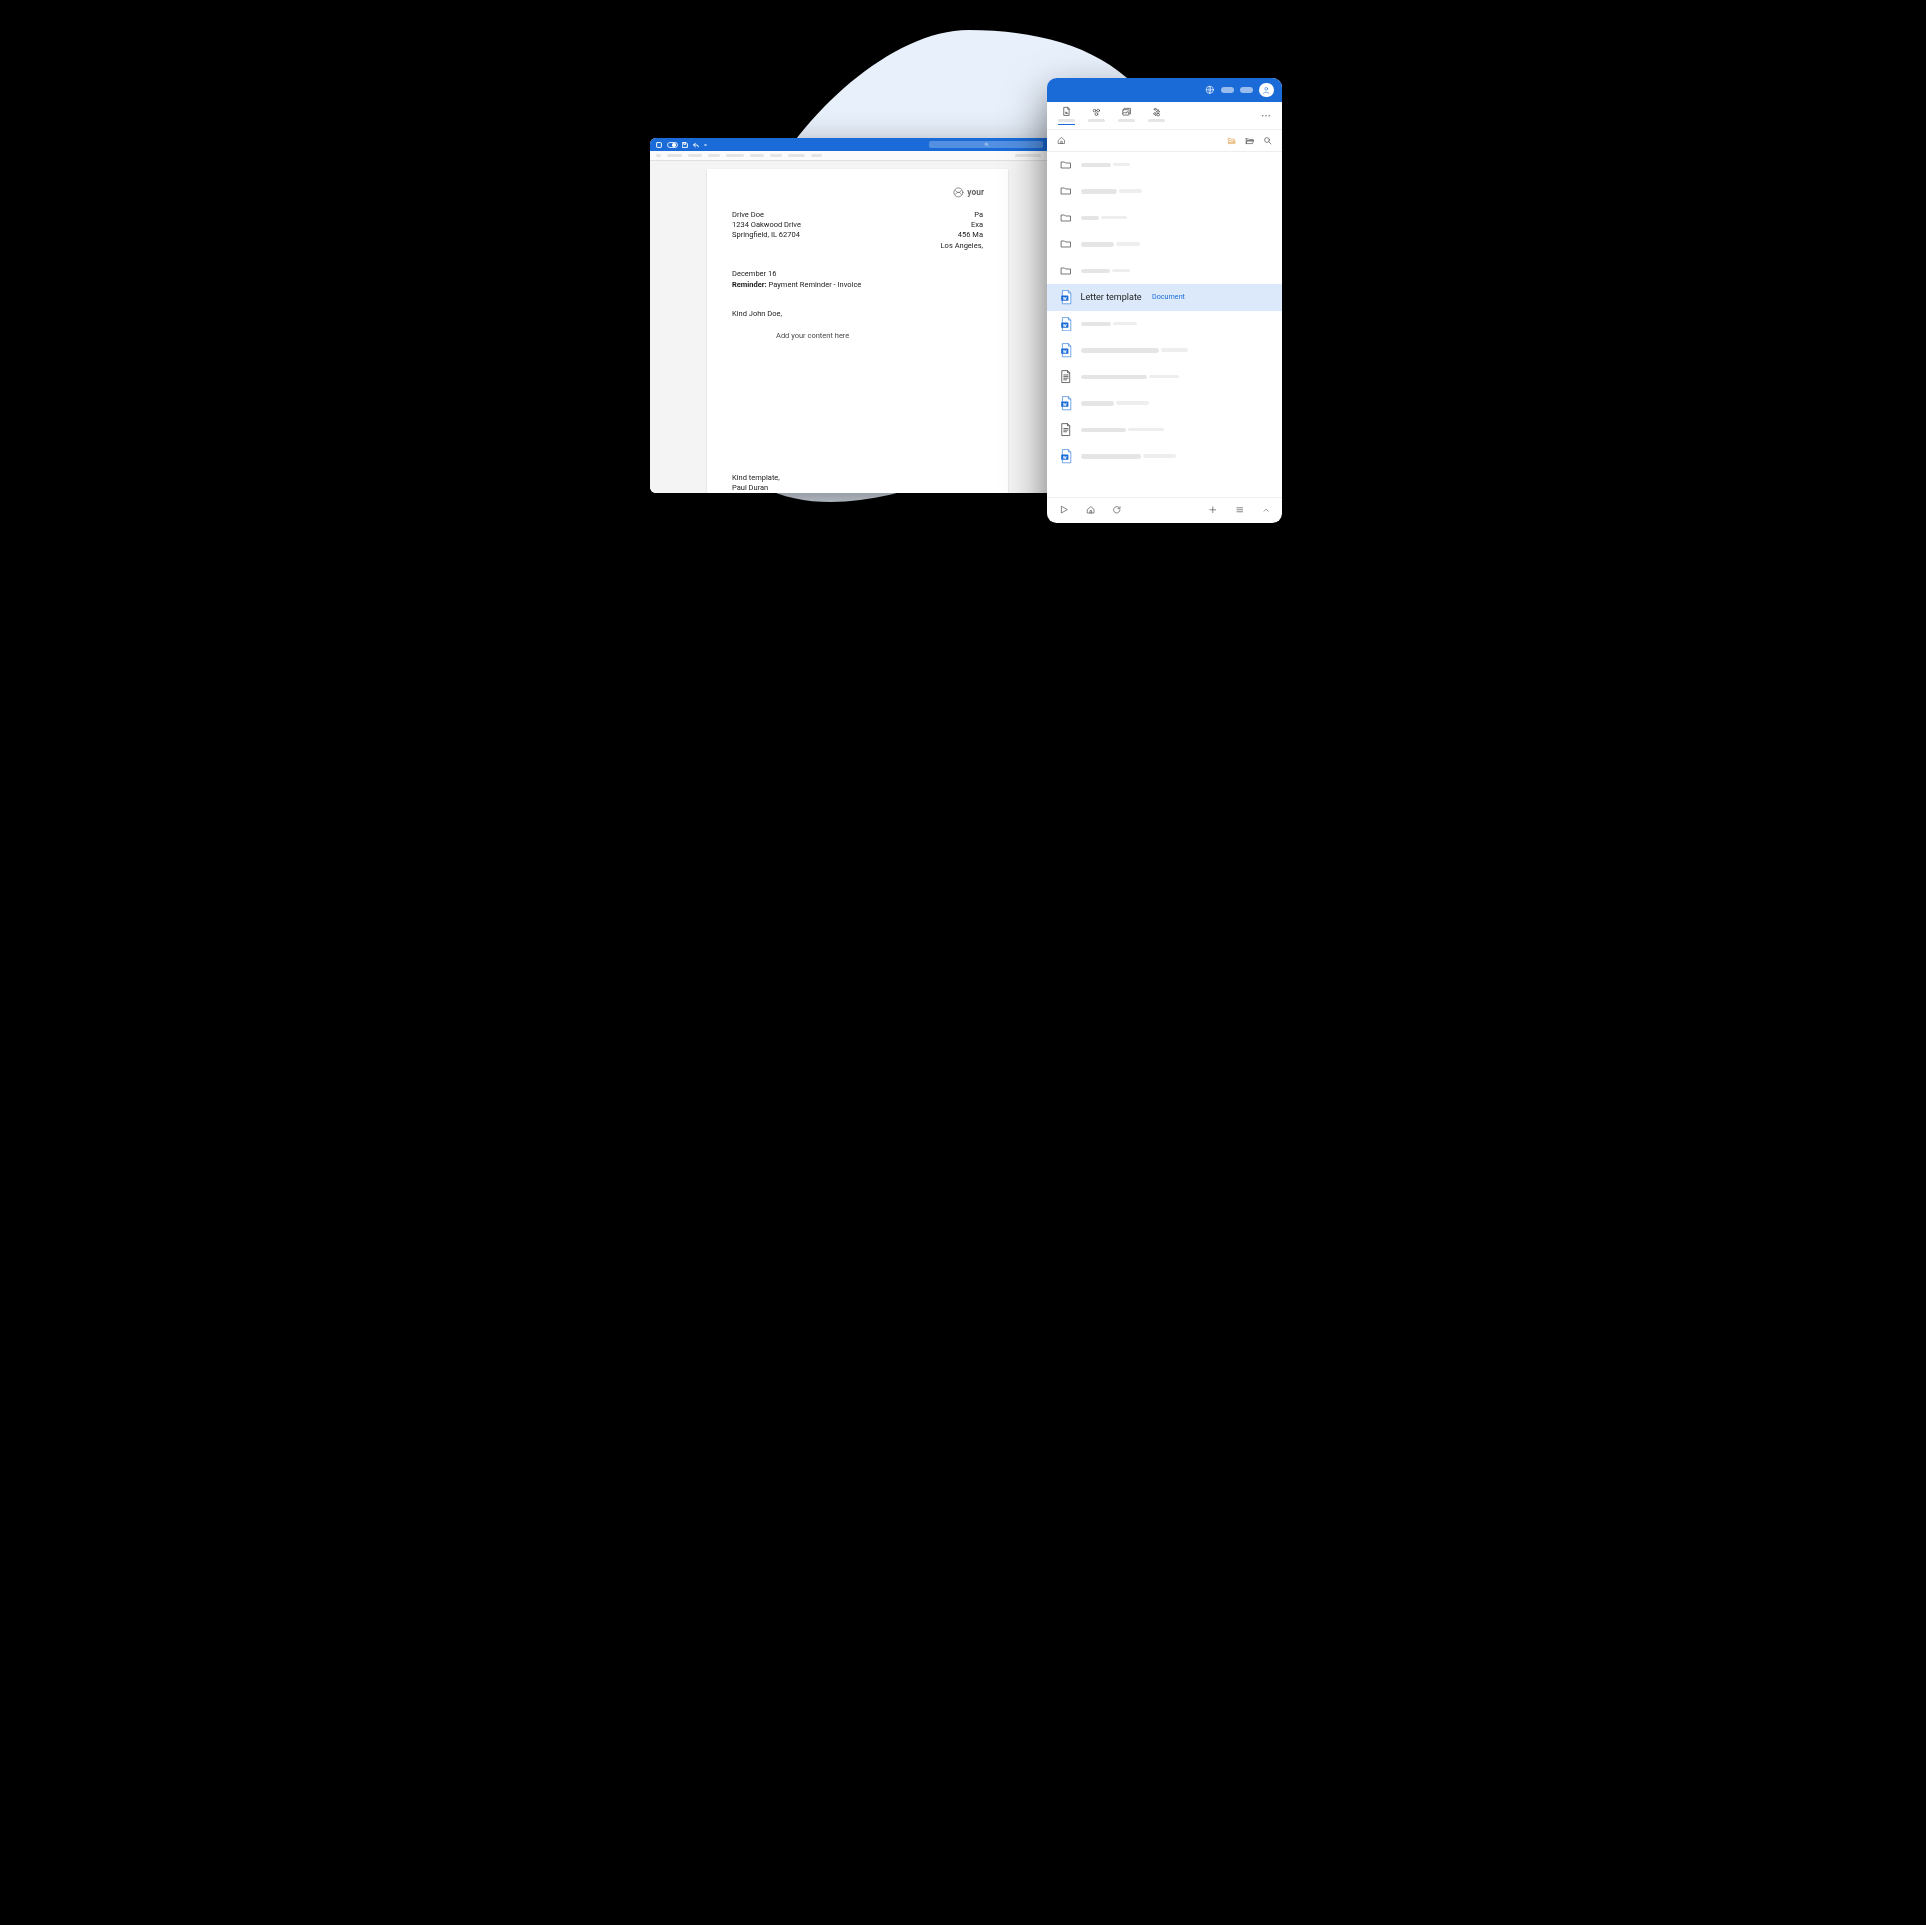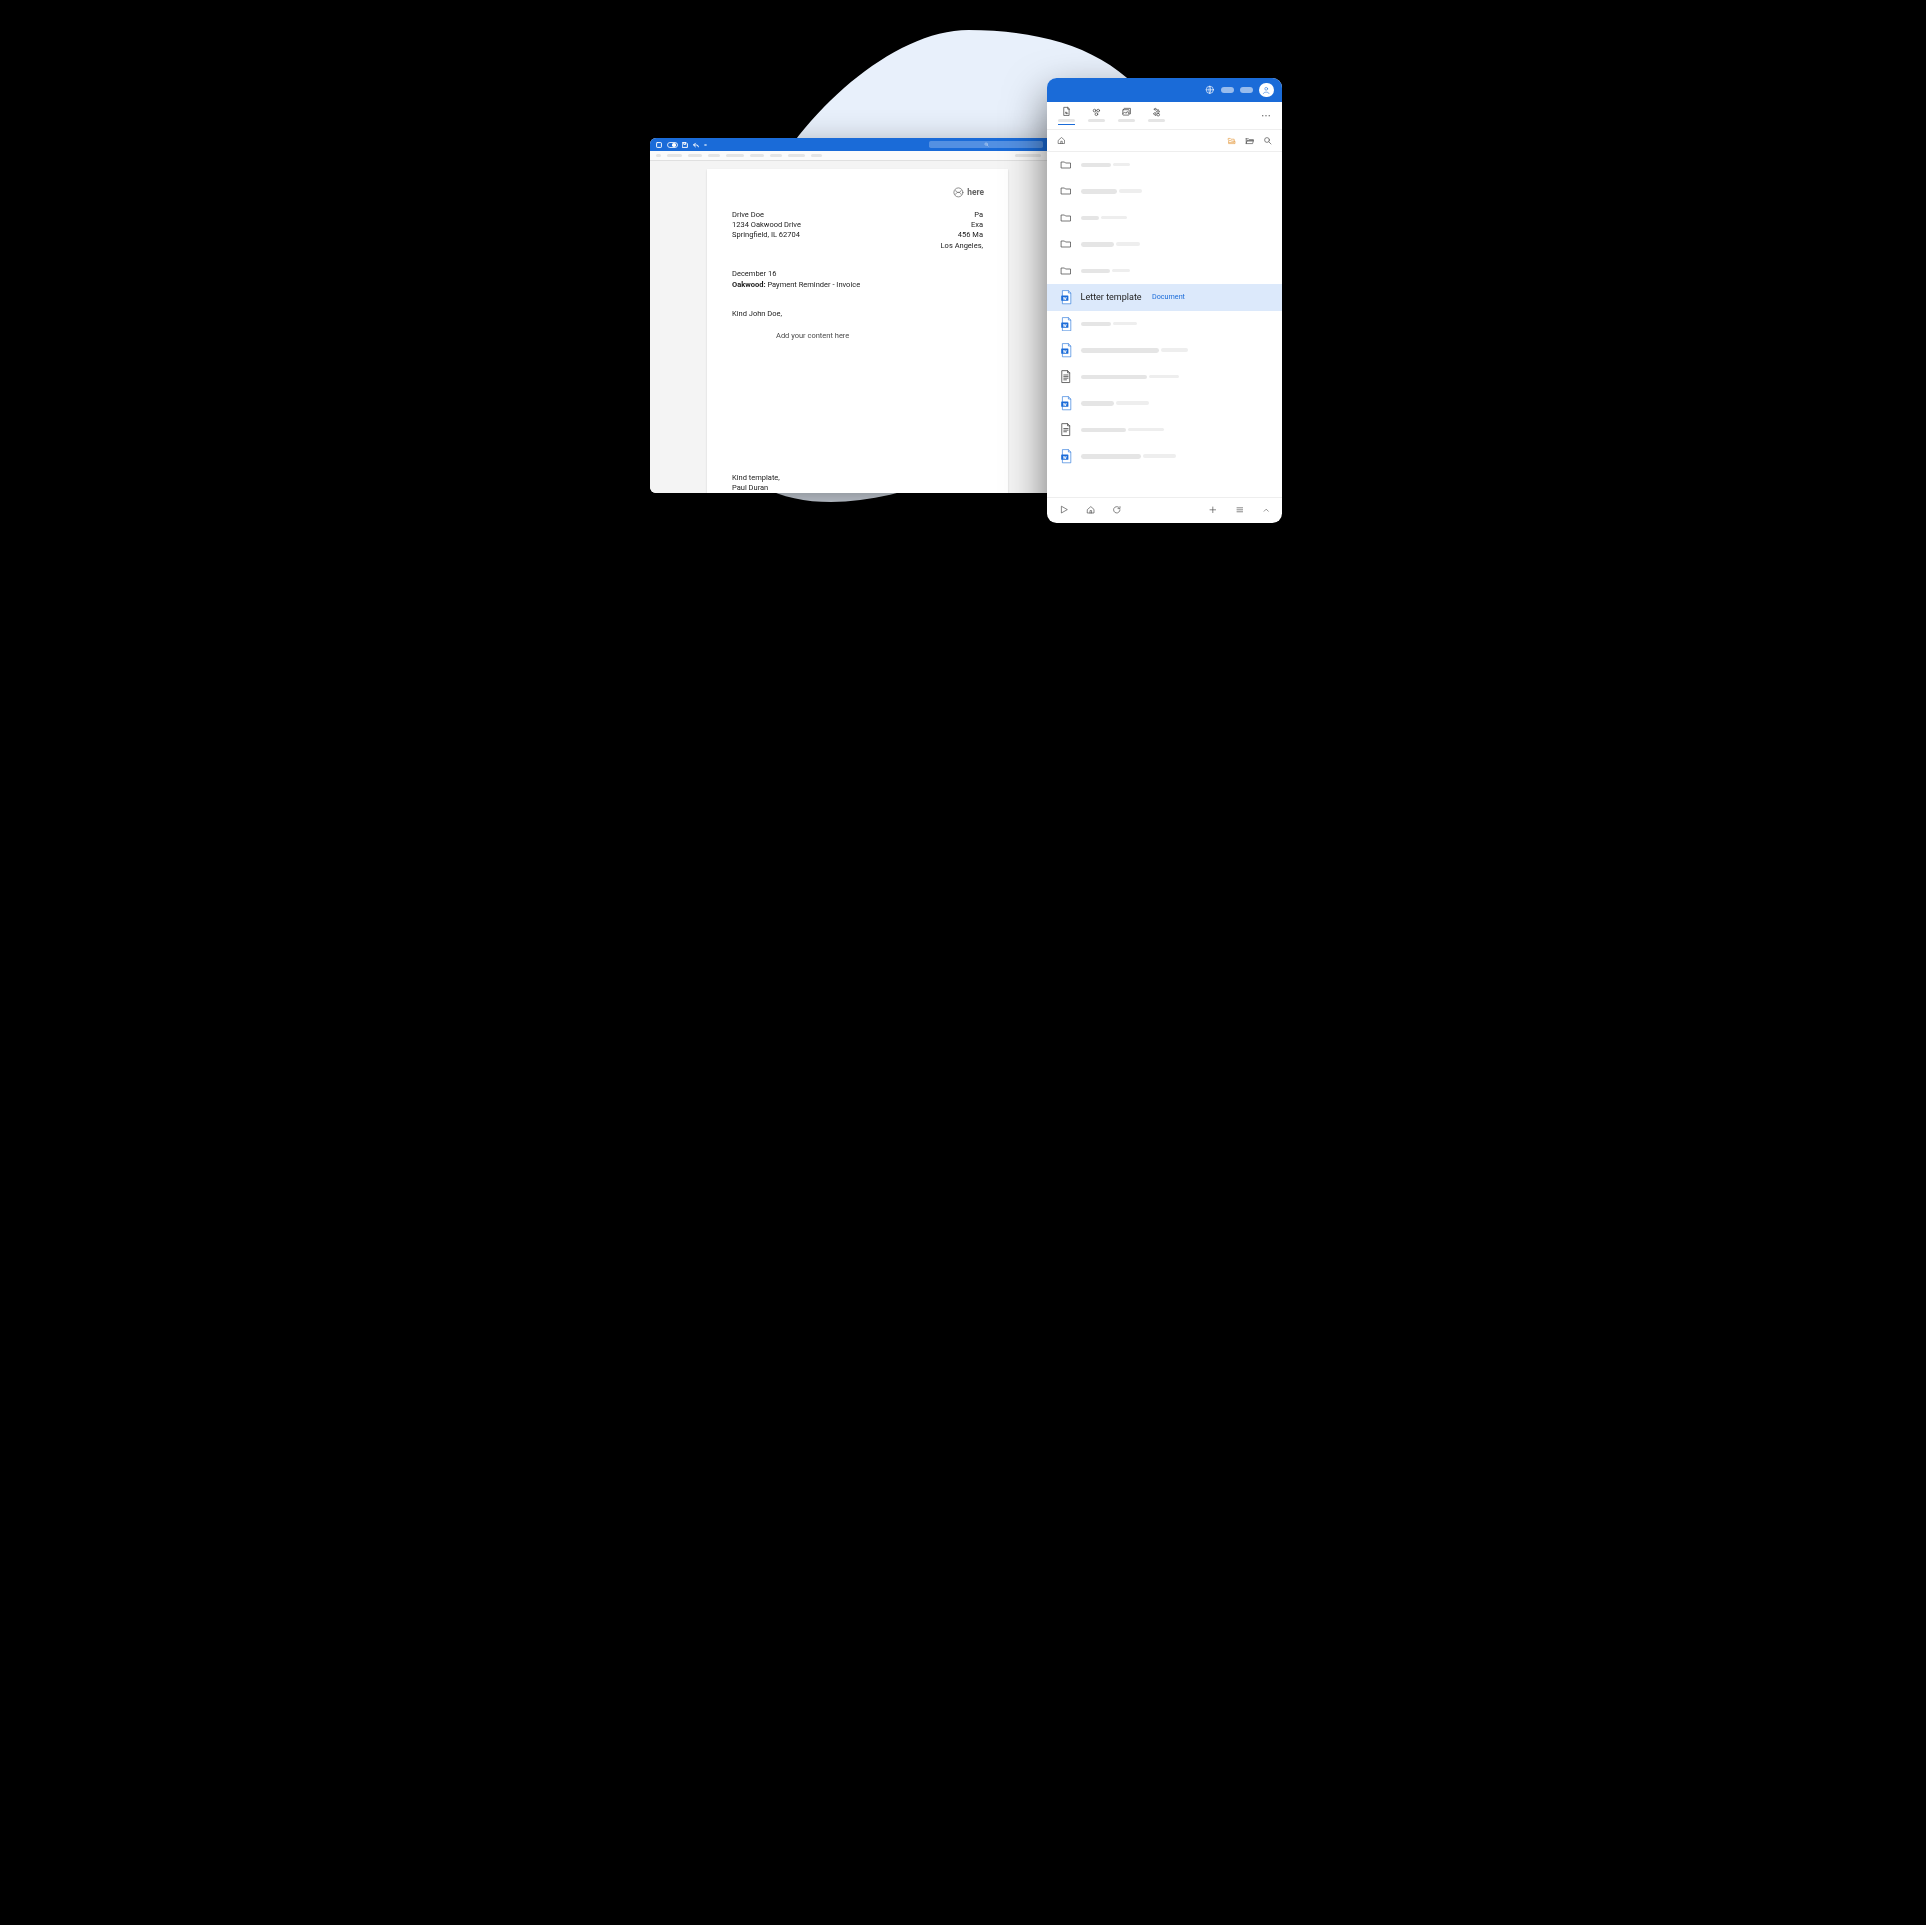--- a/index.html
+++ b/index.html
@@ -234,38 +234,38 @@
       <div class="chip" style="width:26.5px;margin-left:auto"></div>
       <div class="chip" style="width:12px"></div>
     </div>
     <div class="canvas">
       <div class="page">
         <div class="logo-row">
           <svg width="10.8" height="10.8" viewBox="0 0 24 24" class="stroke" style="color:#656565">
             <circle cx="12" cy="12" r="10"></circle>
             <path d="M6 16c2-6 10-6 12 0M6 8c2 6 10 6 12 0"></path>
           </svg>
-          <span>here</span>
+          <span>your</span>
         </div>
         <div class="addr-row">
           <div class="addr-block">
             <div>Drive Doe</div>
             <div>1234 Oakwood Drive</div>
             <div>Springfield, IL 62704</div>
           </div>
           <div class="addr-block right">
             <div>Pa</div>
             <div>Exa</div>
             <div>456 Ma</div>
             <div>Los Angeles,</div>
           </div>
         </div>
         <div class="date">December 16</div>
         <div class="subject-line">
-          <b>Oakwood:</b>
+          <b>Reminder:</b>
           <span>Payment Reminder - Invoice</span>
         </div>
         <div class="greeting">Kind John Doe,</div>
         <div class="placeholder">Add your content here</div>
         <div class="signoff">
           <div>Kind template,</div>
           <div>Paul Duran</div>
         </div>
       </div>
     </div>

